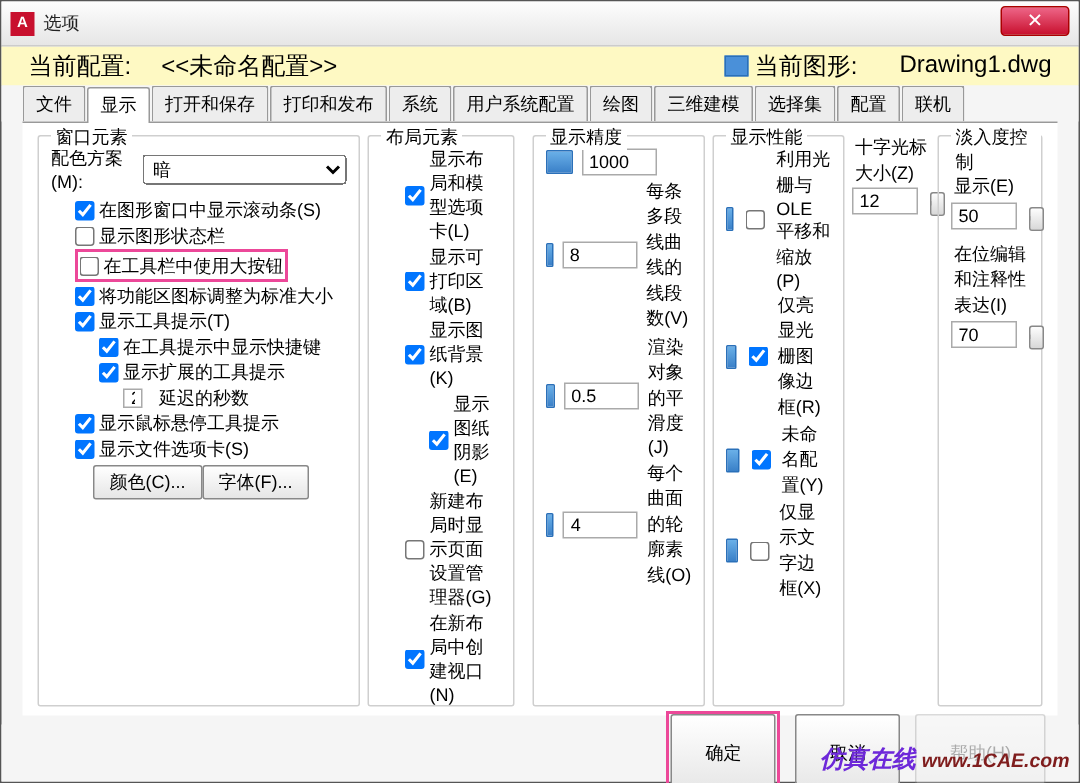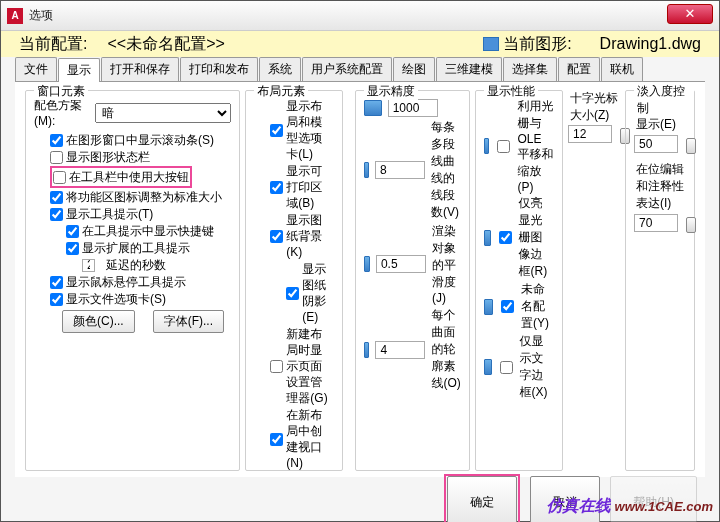--- a/index.html
+++ b/index.html
@@ -24,21 +24,21 @@
   .label-select { display:flex; align-items:center; gap:6px; margin-bottom:4px;}
   select { font-size:12px; padding:1px 2px; }
   .chk { display:flex; align-items:center; gap:3px; margin:1px 0; line-height:16px; }
   .chk input { margin:0; width:13px; height:13px; }
   .indent1 { margin-left:16px; }
   .indent2 { margin-left:32px; }
   .indent3 { margin-left:48px; }
   .redbox { border:2px solid #ec4899; padding:0 1px; display:inline-flex; }
   .num-input { width:46px; font-size:12px; text-align:left; padding:1px 4px; border:1px solid #aaa; background:#fff;}
   .btn { font-size:12px; padding:2px 10px; border:1px solid #888; background:linear-gradient(#fff,#e6e6e6); border-radius:2px; cursor:pointer; }
-  .buttons-row { display:flex; gap:18px; margin-top:3px; margin-left:28px;}
+  .buttons-row { display:flex; margin-top:3px; margin-left:28px;}
   .precision-row { display:flex; align-items:center; gap:6px; margin:2px 0; }
   .precision-row .icon { width:18px; height:16px; background:linear-gradient(#6ab0e8,#3a80c8); border:1px solid #2a70b9; display:inline-block; border-radius:1px;}
   .precision-row input { width:50px; font-size:12px; padding:1px 4px; border:1px solid #aaa;}
   .precision-row .desc { font-size:12px; }
   .perf-row { display:flex; align-items:center; gap:4px; margin:1px 0;}
   .perf-row .icon { width:18px; height:16px; background:linear-gradient(#6ab0e8,#3a80c8); border:1px solid #2a70b9; display:inline-block; border-radius:1px;}
   .slider-row { display:flex; align-items:flex-start; gap:8px; margin:1px 0 6px;}
   .slider-row input[type=text] { width:44px; font-size:12px; padding:1px 4px; border:1px solid #aaa;}
   .slider { position:relative; flex:1; height:20px; }
   .slider .track { position:absolute; top:9px; left:0; right:0; height:3px; background:#dcdcdc; border:1px solid #aaa; border-radius:2px;}

